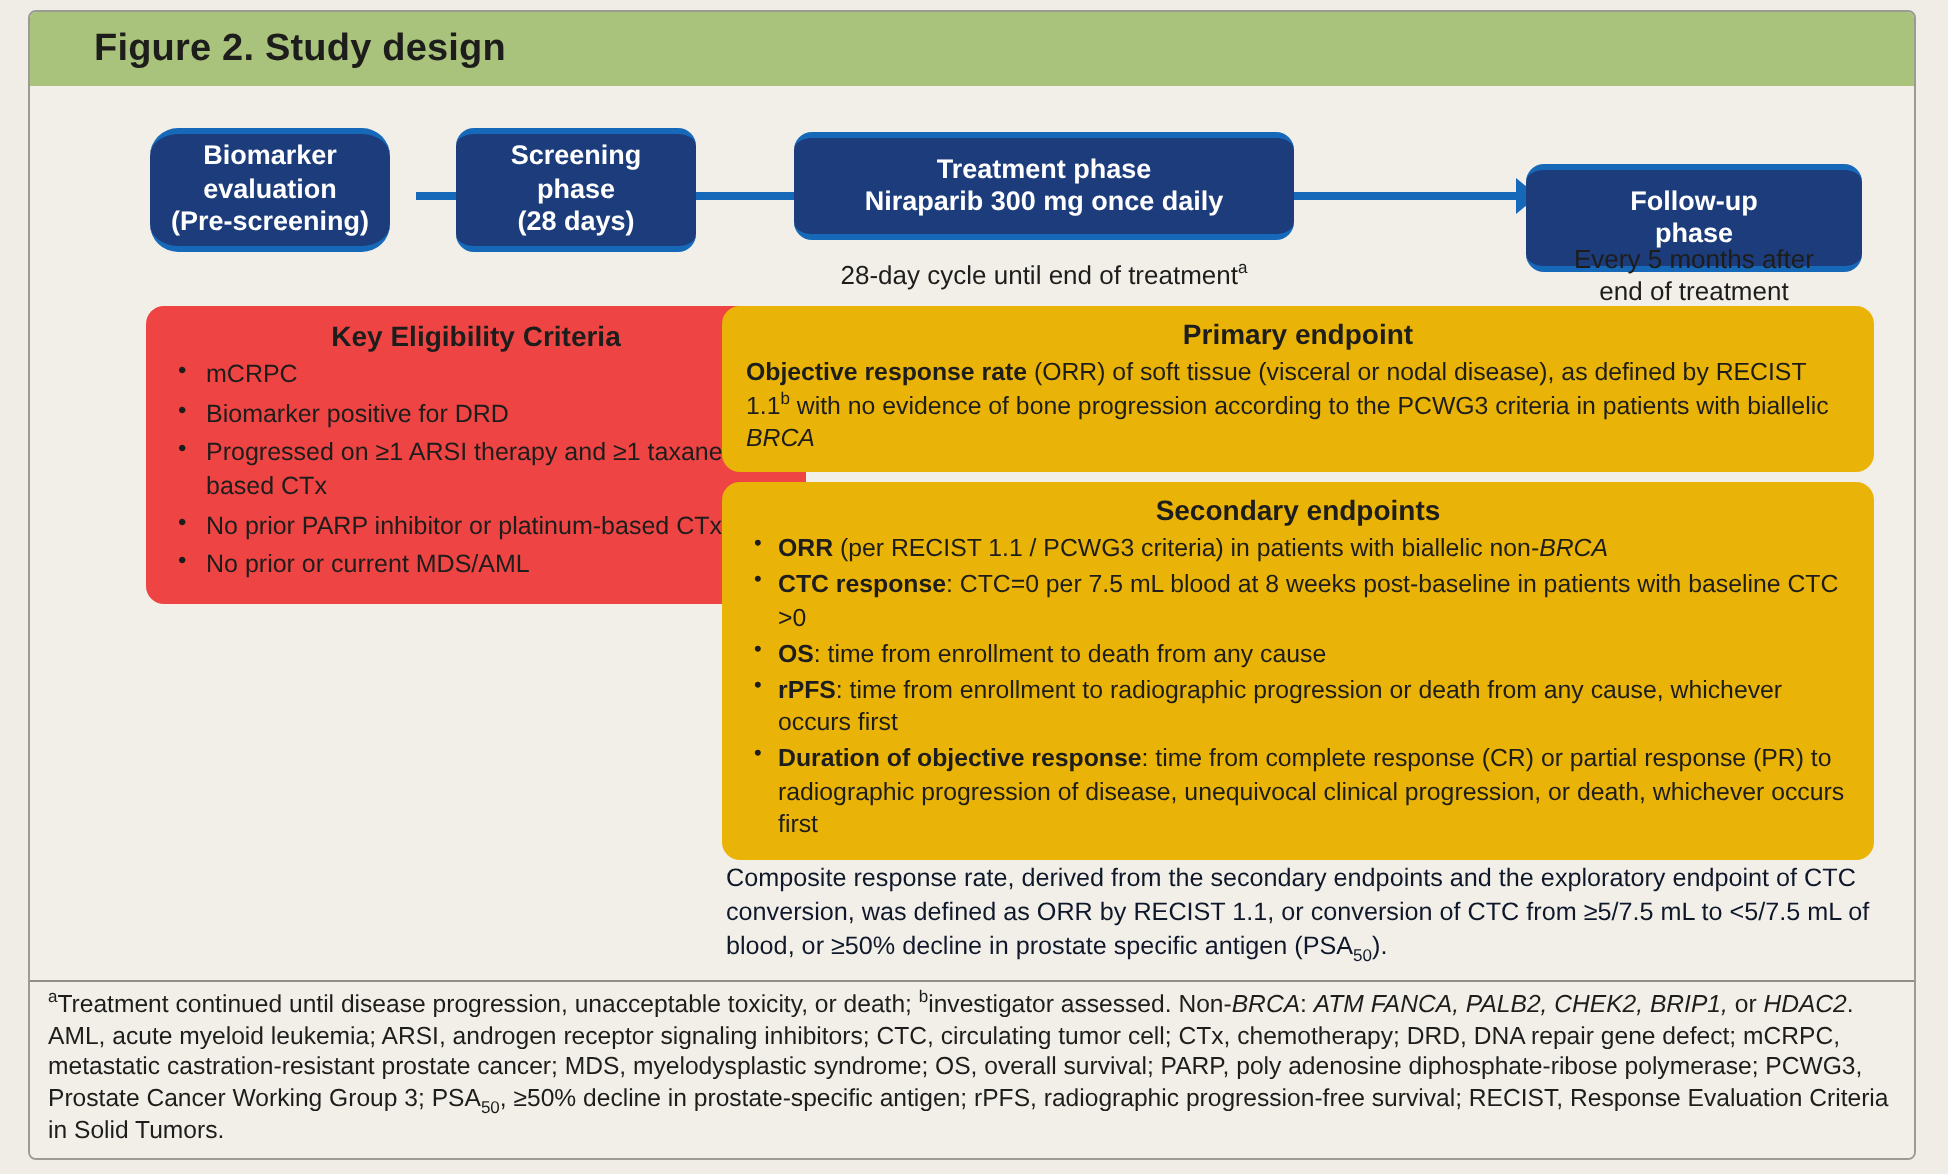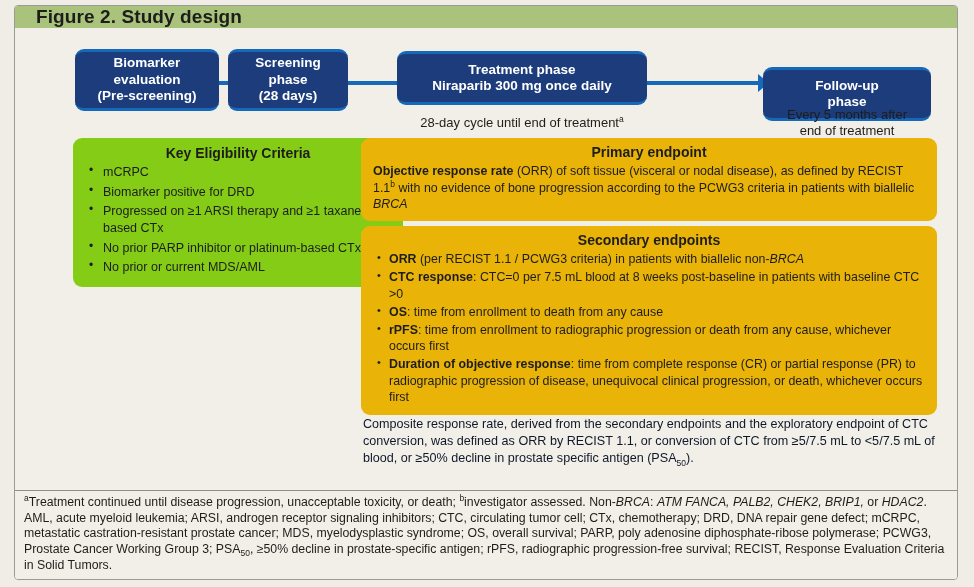--- a/index.html
+++ b/index.html
@@ -11,23 +11,23 @@
   }
   .figure{
     position:absolute;left:14px;top:5px;width:944px;height:575px;
     background:#f2efe8;
     border:1px solid #9b9b93;
     border-radius:4px;
     box-sizing:border-box;
     overflow:hidden;
   }
   .header{
-    height:22px;background:#a9c37c;
+    height:37px;background:#a9c37c;
     display:flex;align-items:center;
-    padding-left:21px;
+    padding-left:32px;
     box-sizing:border-box;
   }
   .header-title{
     font-size:19px;font-weight:bold;color:#1d1d1b;letter-spacing:.1px;
   }
 
   
   .flow{position:relative;height:105px;margin-top:5px;}
   .node{
     position:absolute;
@@ -53,21 +53,21 @@
     position:absolute;text-align:center;font-size:13px;color:#1d1d1b;
     line-height:1.25;
   }
 
   
   .content{position:relative;}
   .panel{
     position:absolute;border-radius:9px;box-sizing:border-box;
   }
   .panel-elig{
-    background:#84cc16;left:58px;top:0;width:330px;padding:7px 10px 8px 10px;
+    background:#ef4444;left:58px;top:0;width:330px;padding:7px 10px 8px 10px;
   }
   .panel-gray{
     background:#eab308;left:346px;width:576px;padding:6px 12px 8px 12px;
   }
   .panel-title{
     text-align:center;font-size:14px;font-weight:bold;color:#1d1d1b;
     margin-bottom:3px;
   }
   .elig-list{margin:0;padding:0;list-style:none;}
   .elig-list li{
@@ -113,21 +113,21 @@
   <div class="header">
     <span class="header-title">Figure 2. Study design</span>
   </div>
 
   <div class="flow">
 
     <div class="connector" style="left:193px;width:200px;"></div>
     <div class="connector" style="left:630px;width:115px;"></div>
     <div class="arrowhead" style="left:743px;"></div>
 
-    <div class="node" style="left:60px;top:16px;width:144px;height:62px;">
+    <div class="node" style="left:60px;top:16px;width:120px;height:62px;border-radius:14px;">
       <span>
         <span>Biomarker</span><br>
         <span>evaluation</span><br>
         <span>(Pre-screening)</span>
       </span>
     </div>
 
     <div class="node" style="left:213px;top:16px;width:120px;height:62px;">
       <span>
         <span>Screening</span><br>

